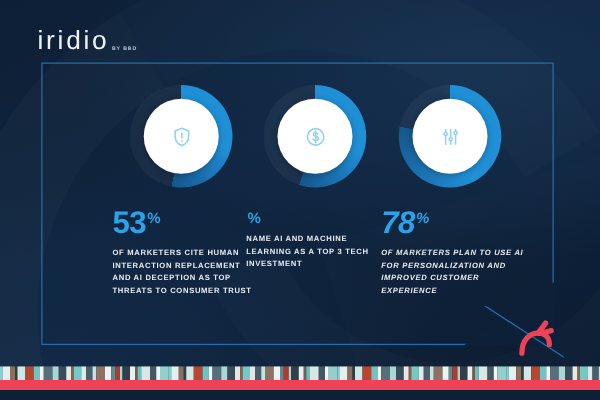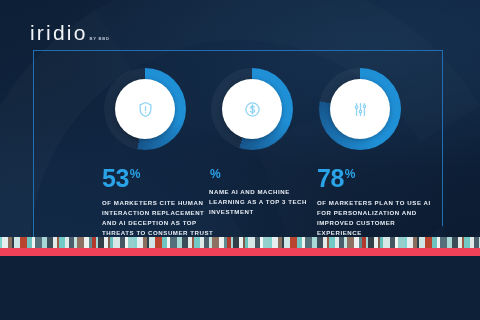--- a/index.html
+++ b/index.html
@@ -2,21 +2,21 @@
 <html><head>
 <meta charset="utf-8">
 <style>
   html,body{margin:0;padding:0;}
   body{
     width:480px;height:320px;overflow:hidden;position:relative;
     background:#0e2038;
     font-family:"Liberation Sans",sans-serif;
     -webkit-font-smoothing:antialiased;
   }
-  #stage{position:absolute;inset:0;width:480px;height:256px;overflow:hidden;}
+  #stage{position:absolute;inset:0;width:480px;height:312px;overflow:hidden;}
 
   
   .bg-base{position:absolute;inset:0;
     background:
       radial-gradient(120% 90% at 78% 18%, #15304f 0%, rgba(21,48,79,0) 55%),
       radial-gradient(100% 80% at 12% 95%, #122a47 0%, rgba(18,42,71,0) 60%),
       linear-gradient(160deg,#0d1f36 0%,#102540 45%,#0b1b30 100%);
   }
   .swoosh{position:absolute;border-radius:50%;border-style:solid;border-color:transparent;}
   .sw1{width:420px;height:420px;left:-40px;top:-30px;
@@ -47,32 +47,32 @@
   .logo-word{color:#f2f5f8;font-size:21px;letter-spacing:2.2px;line-height:1;
     font-weight:300;}
   .logo-sub{color:#b9c6d4;font-size:4.2px;letter-spacing:.7px;font-weight:700;
     margin-left:2px;margin-bottom:2.5px;white-space:nowrap;}
 
   
   .cols{position:absolute;left:33px;top:50px;width:410px;height:226px;}
   .col{position:absolute;top:0;width:118px;height:226px;}
   .col.c0{left:53px;}
   .col.c1{left:160px;}
-  .col.c2{left:268px;}
+  .col.c2{left:268px;font-style:italic;}
 
   .donut-wrap{position:absolute;top:18px;left:50%;transform:translateX(-50%);
     width:82px;height:82px;}
   .donut{position:absolute;inset:0;border-radius:50%;}
   .donut-hole{position:absolute;left:11px;top:11px;width:60px;height:60px;
     border-radius:50%;background:#ffffff;
     box-shadow:0 1px 5px rgba(0,0,0,.28);
     display:flex;align-items:center;justify-content:center;}
   .donut-hole svg{display:block;}
 
-  .stat{position:absolute;left:16px;top:116px;width:118px;}
+  .stat{position:absolute;left:4px;top:116px;width:118px;}
   .pct{display:flex;align-items:flex-start;color:#2aa3e8;line-height:1;}
   .pct-num{font-size:25px;font-weight:700;letter-spacing:-.5px;}
   .pct-sym{font-size:12px;font-weight:700;margin-top:2px;margin-left:1px;}
   .desc{margin-top:7px;color:#e8eef5;font-size:6.1px;font-weight:700;
     letter-spacing:.55px;line-height:1.62;text-transform:uppercase;}
 
   
   .mark{position:absolute;left:411px;top:255px;width:36px;height:30px;}
 
   

